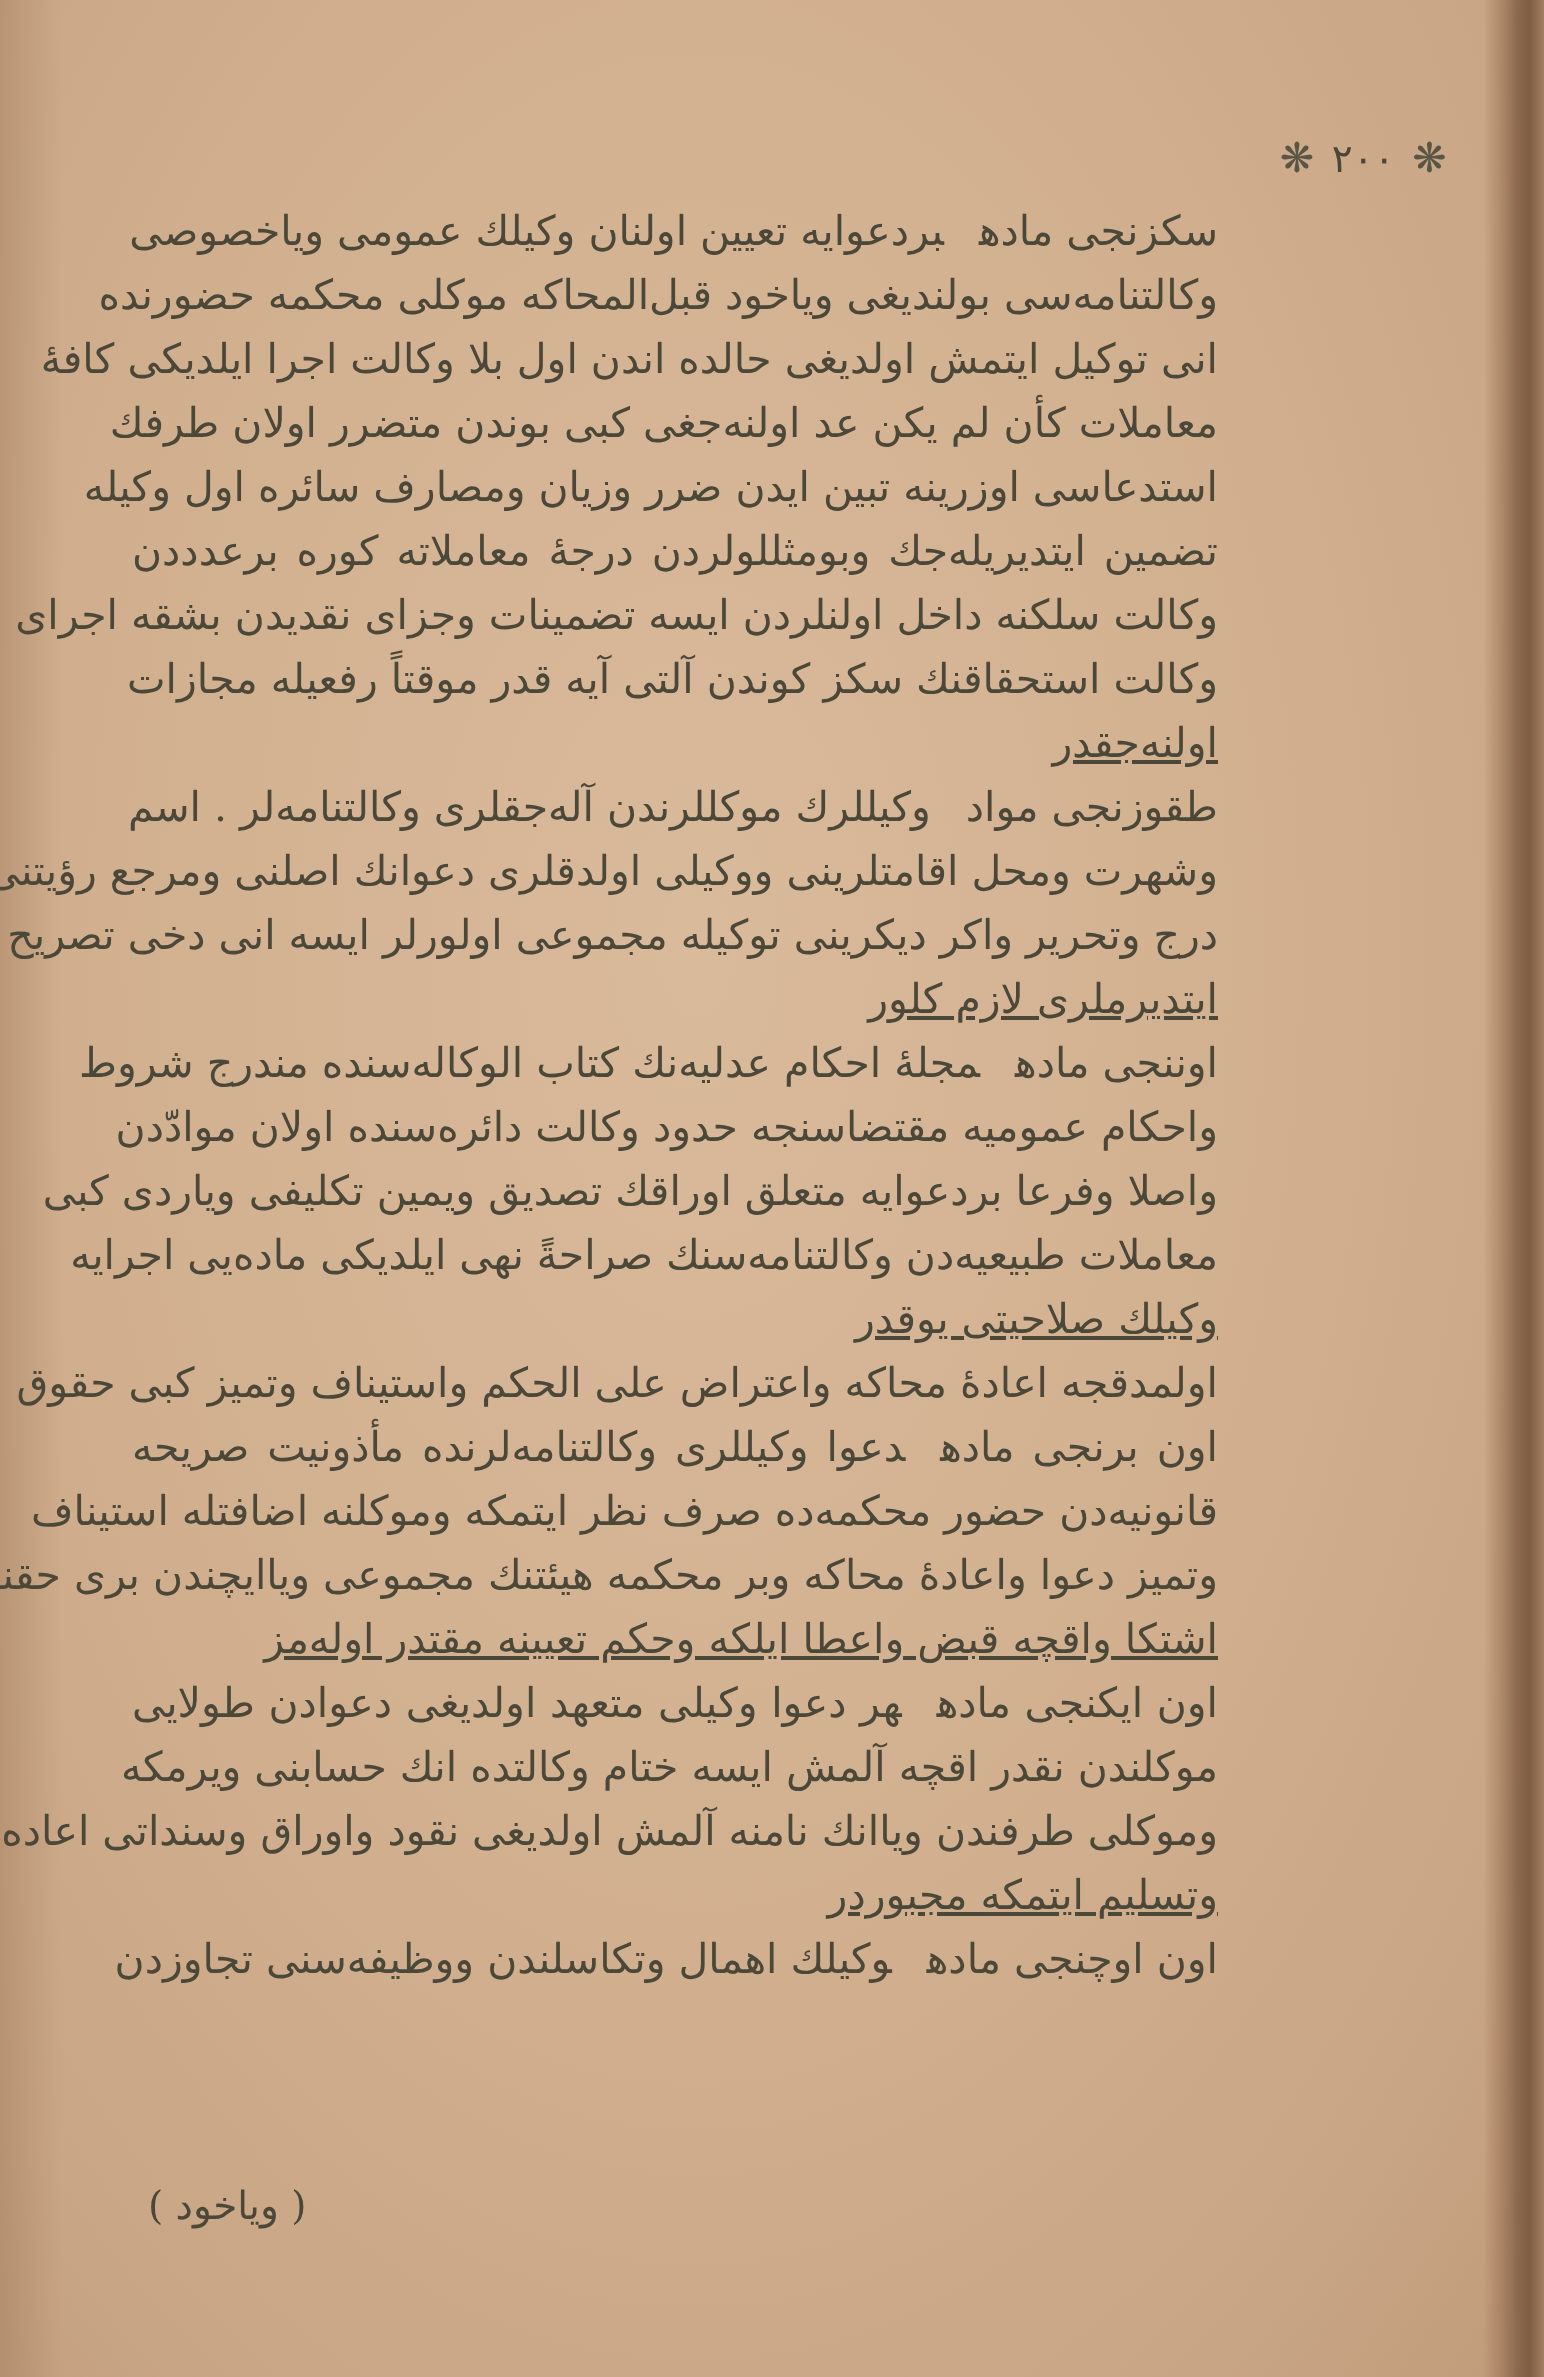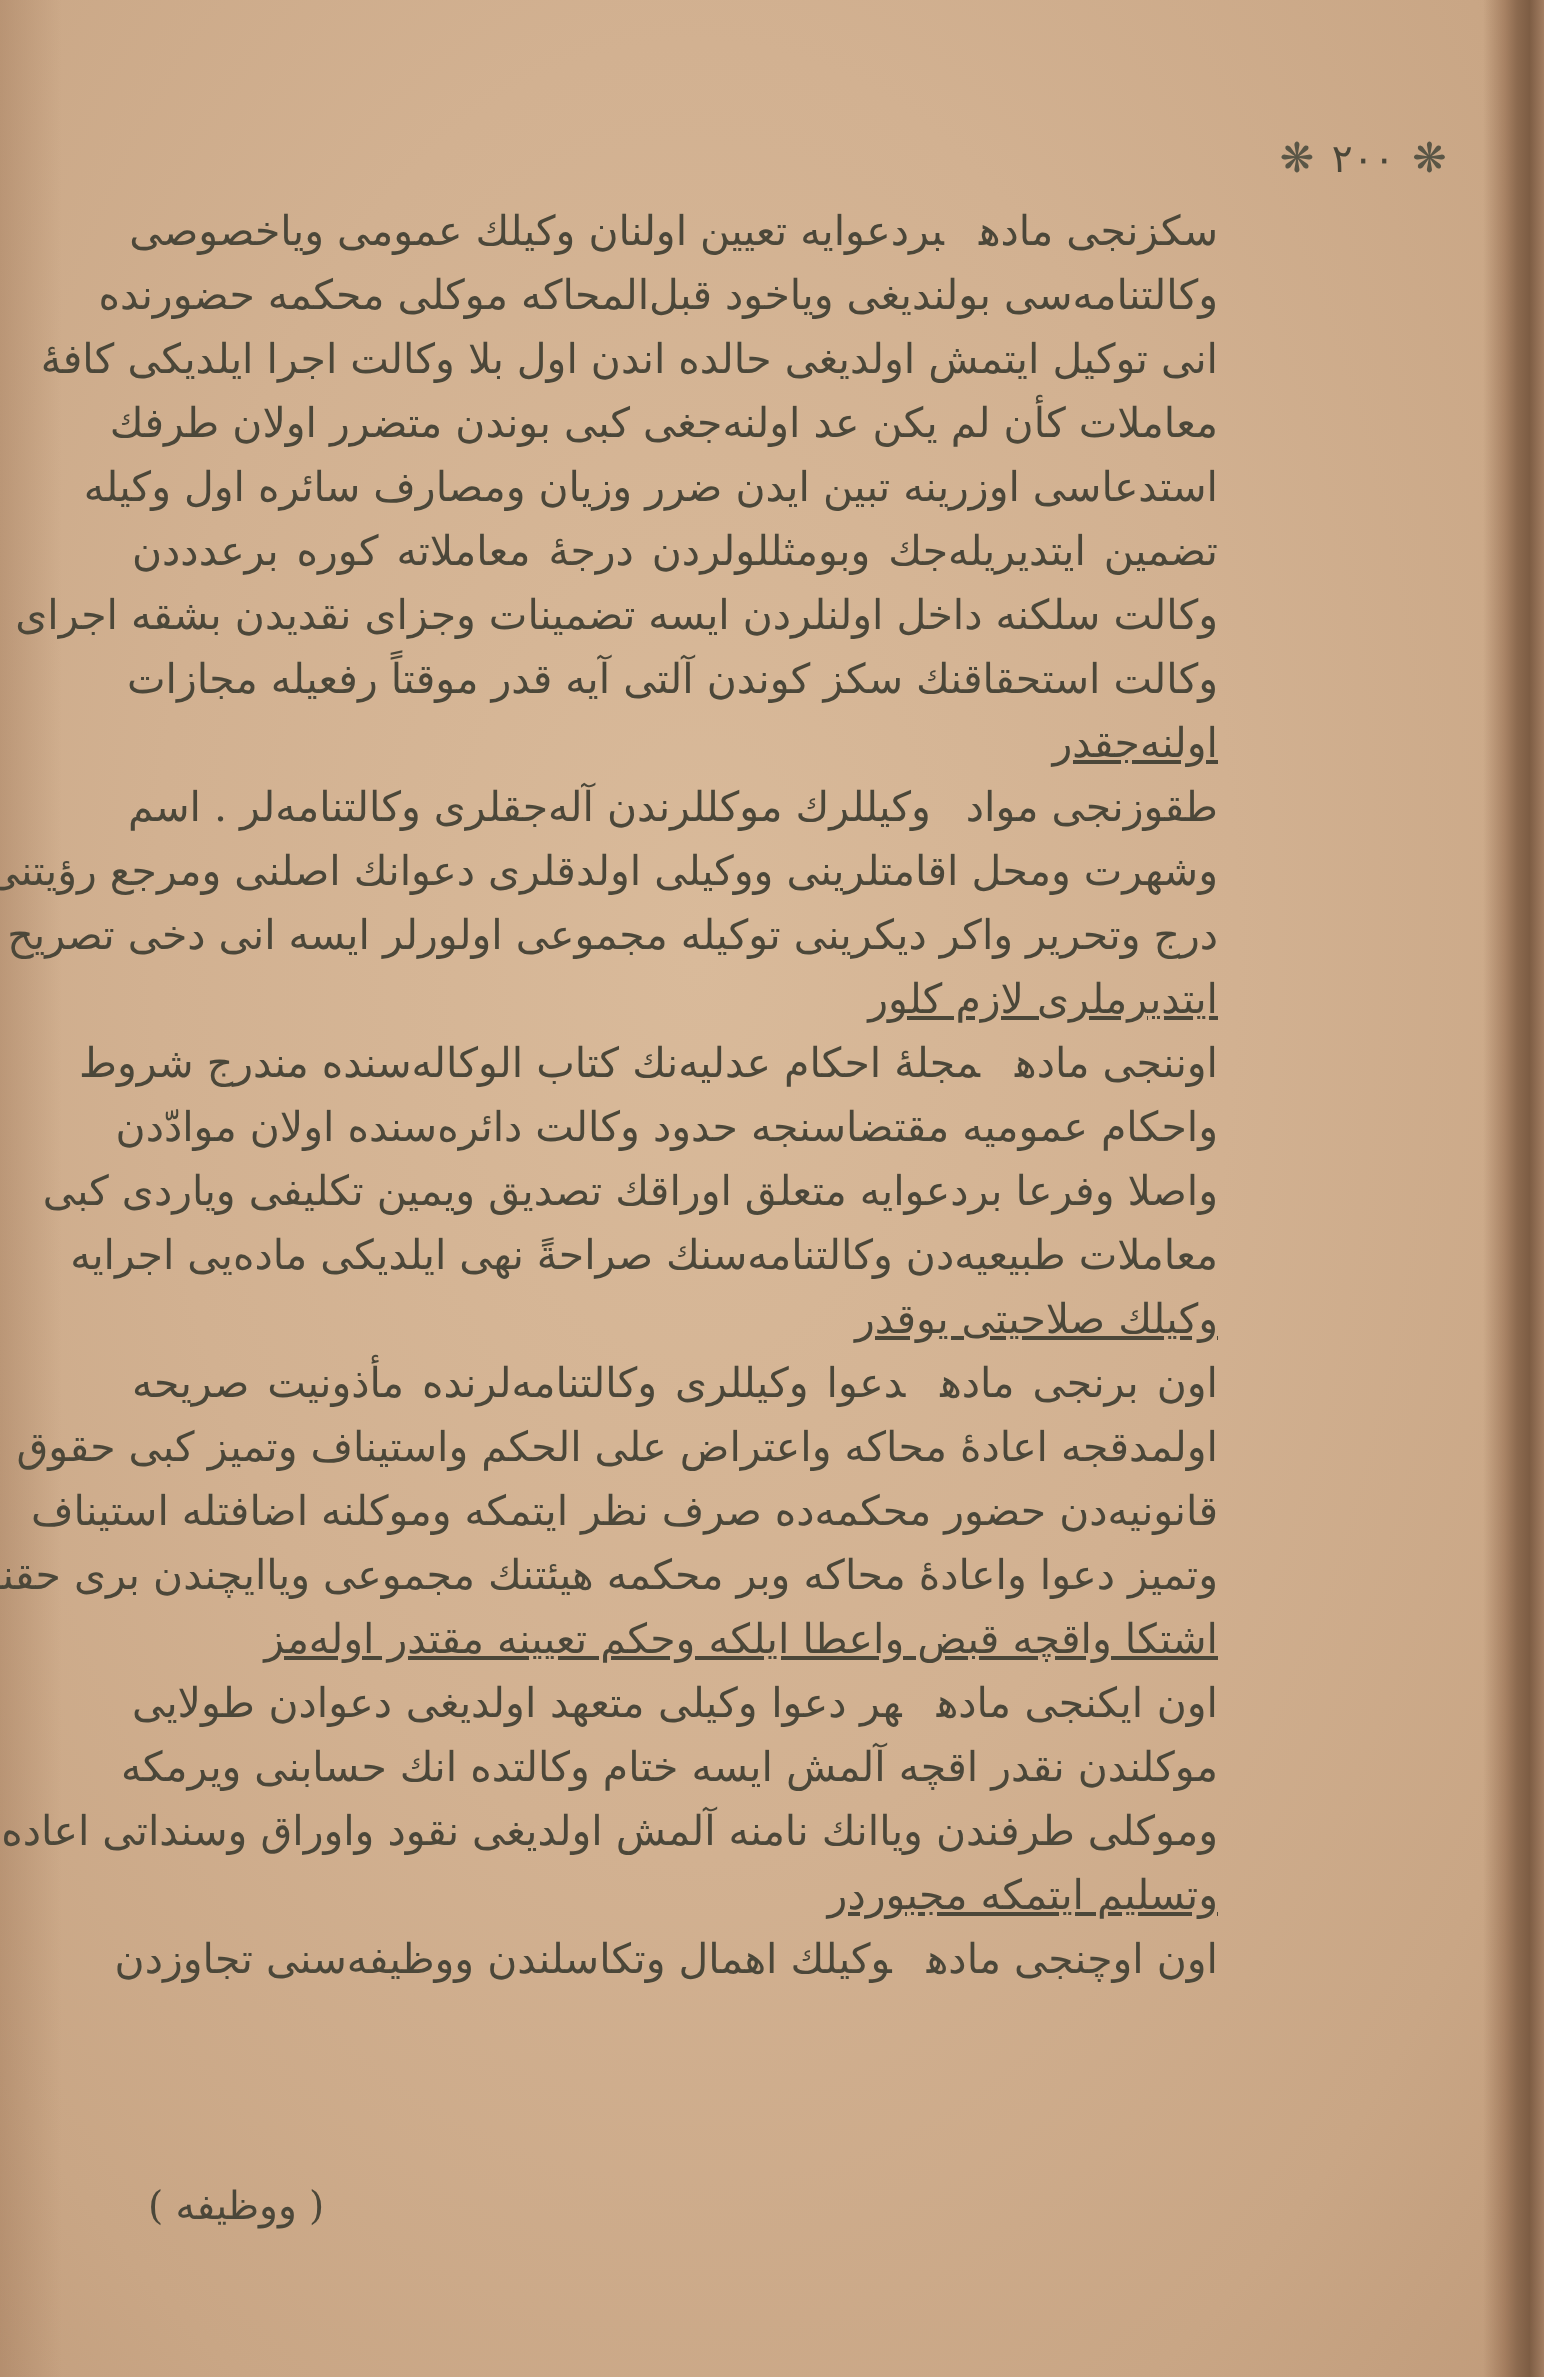--- a/index.html
+++ b/index.html
@@ -120,27 +120,27 @@
       <div class="line short"><span>اولنه‌جقدر</span></div>
       <div class="line"><span class="article-label">طقوزنجی مواد</span><span>وکیللرك موکللرندن آله‌جقلری وکالتنامه‌لر . اسم</span></div>
       <div class="line"><span>وشهرت ومحل اقامتلرینی ووکیلی اولدقلری دعوانك اصلنی ومرجع رؤیتنی</span></div>
       <div class="line"><span>درج وتحریر واکر دیکرینی توکیله مجموعی اولورلر ایسه انی دخی تصریح</span></div>
       <div class="line short"><span>ایتدیرملری لازم کلور</span></div>
       <div class="line"><span class="article-label">اوننجی ماده</span><span>مجلهٔ احکام عدلیه‌نك کتاب الوکاله‌سنده مندرج شروط</span></div>
       <div class="line"><span>واحکام عمومیه مقتضاسنجه حدود وکالت دائره‌سنده اولان موادّدن</span></div>
       <div class="line"><span>واصلا وفرعا بردعوایه متعلق اوراقك تصدیق ویمین تکلیفی ویاردی کبی</span></div>
       <div class="line"><span>معاملات طبیعیه‌دن وکالتنامه‌سنك صراحةً نهی ایلدیکی ماده‌یی اجرایه</span></div>
       <div class="line short"><span>وکیلك صلاحیتی یوقدر</span></div>
+      <div class="line"><span>اولمدقجه اعادهٔ محاکه واعتراض علی الحکم واستیناف وتمیز کبی حقوق</span></div>
       <div class="line"><span class="article-label">اون برنجی ماده</span><span>دعوا وکیللری وکالتنامه‌لرنده مأذونیت صریحه</span></div>
-      <div class="line"><span>اولمدقجه اعادهٔ محاکه واعتراض علی الحکم واستیناف وتمیز کبی حقوق</span></div>
       <div class="line"><span>قانونیه‌دن حضور محکمه‌ده صرف نظر ایتمکه وموکلنه اضافتله استیناف</span></div>
       <div class="line"><span>وتمیز دعوا واعادهٔ محاکه وبر محکمه هیئتنك مجموعی ویاایچندن بری حقنده</span></div>
       <div class="line short"><span>اشتکا واقچه قبض واعطا ایلکه وحکم تعیینه مقتدر اوله‌مز</span></div>
       <div class="line"><span class="article-label">اون ایکنجی ماده</span><span>هر دعوا وکیلی متعهد اولدیغی دعوادن طولایی</span></div>
       <div class="line"><span>موکلندن نقدر اقچه آلمش ایسه ختام وکالتده انك حسابنی ویرمکه</span></div>
       <div class="line"><span>وموکلی طرفندن ویاانك نامنه آلمش اولدیغی نقود واوراق وسنداتی اعاده</span></div>
       <div class="line short"><span>وتسلیم ایتمکه مجبوردر</span></div>
       <div class="line"><span class="article-label">اون اوچنجی ماده</span><span>وکیلك اهمال وتکاسلندن ووظیفه‌سنی تجاوزدن</span></div>
     </div>
 
-  <div class="footer-catch">( ووظیفه )</div>
+  <div class="footer-catch">( ویاخود )</div>
 </div>
 
 
 </body></html>

